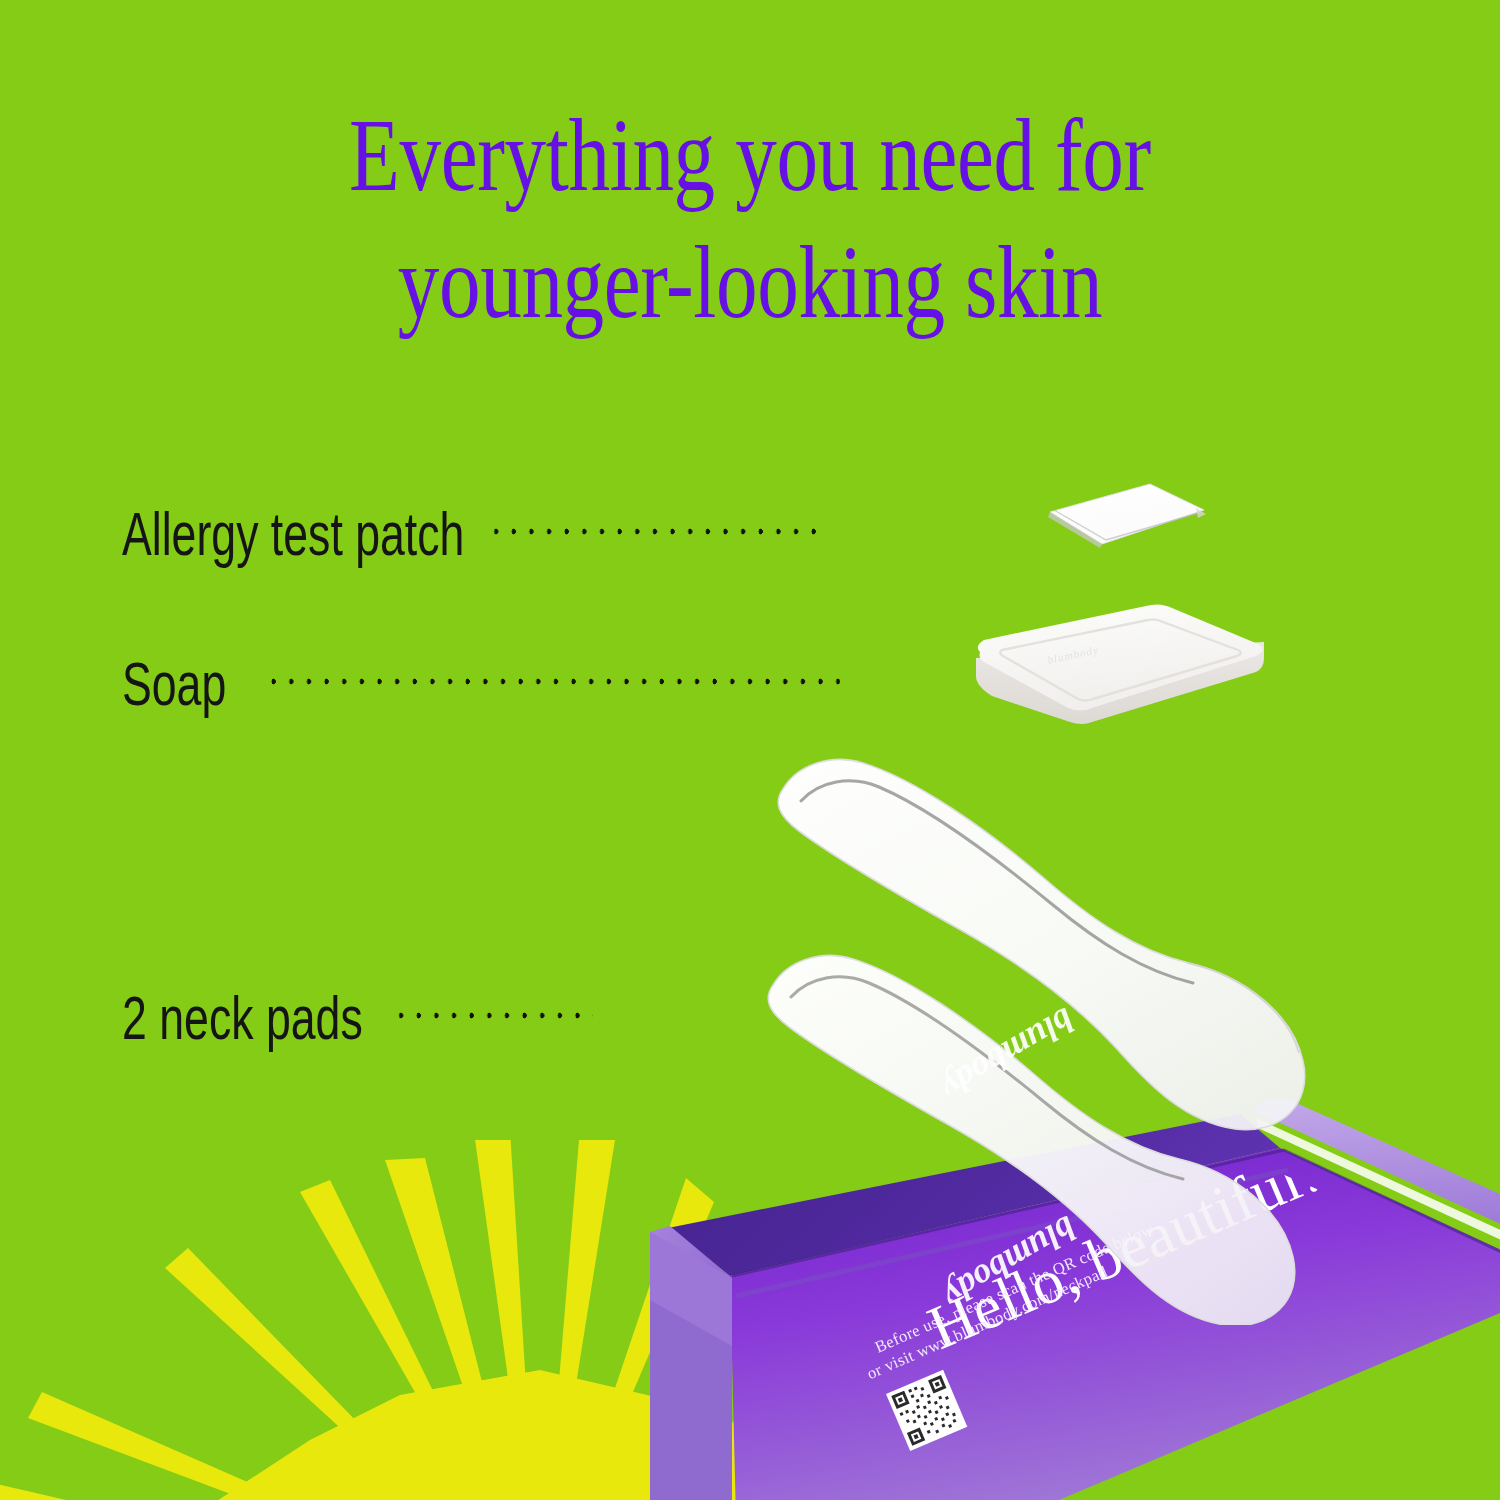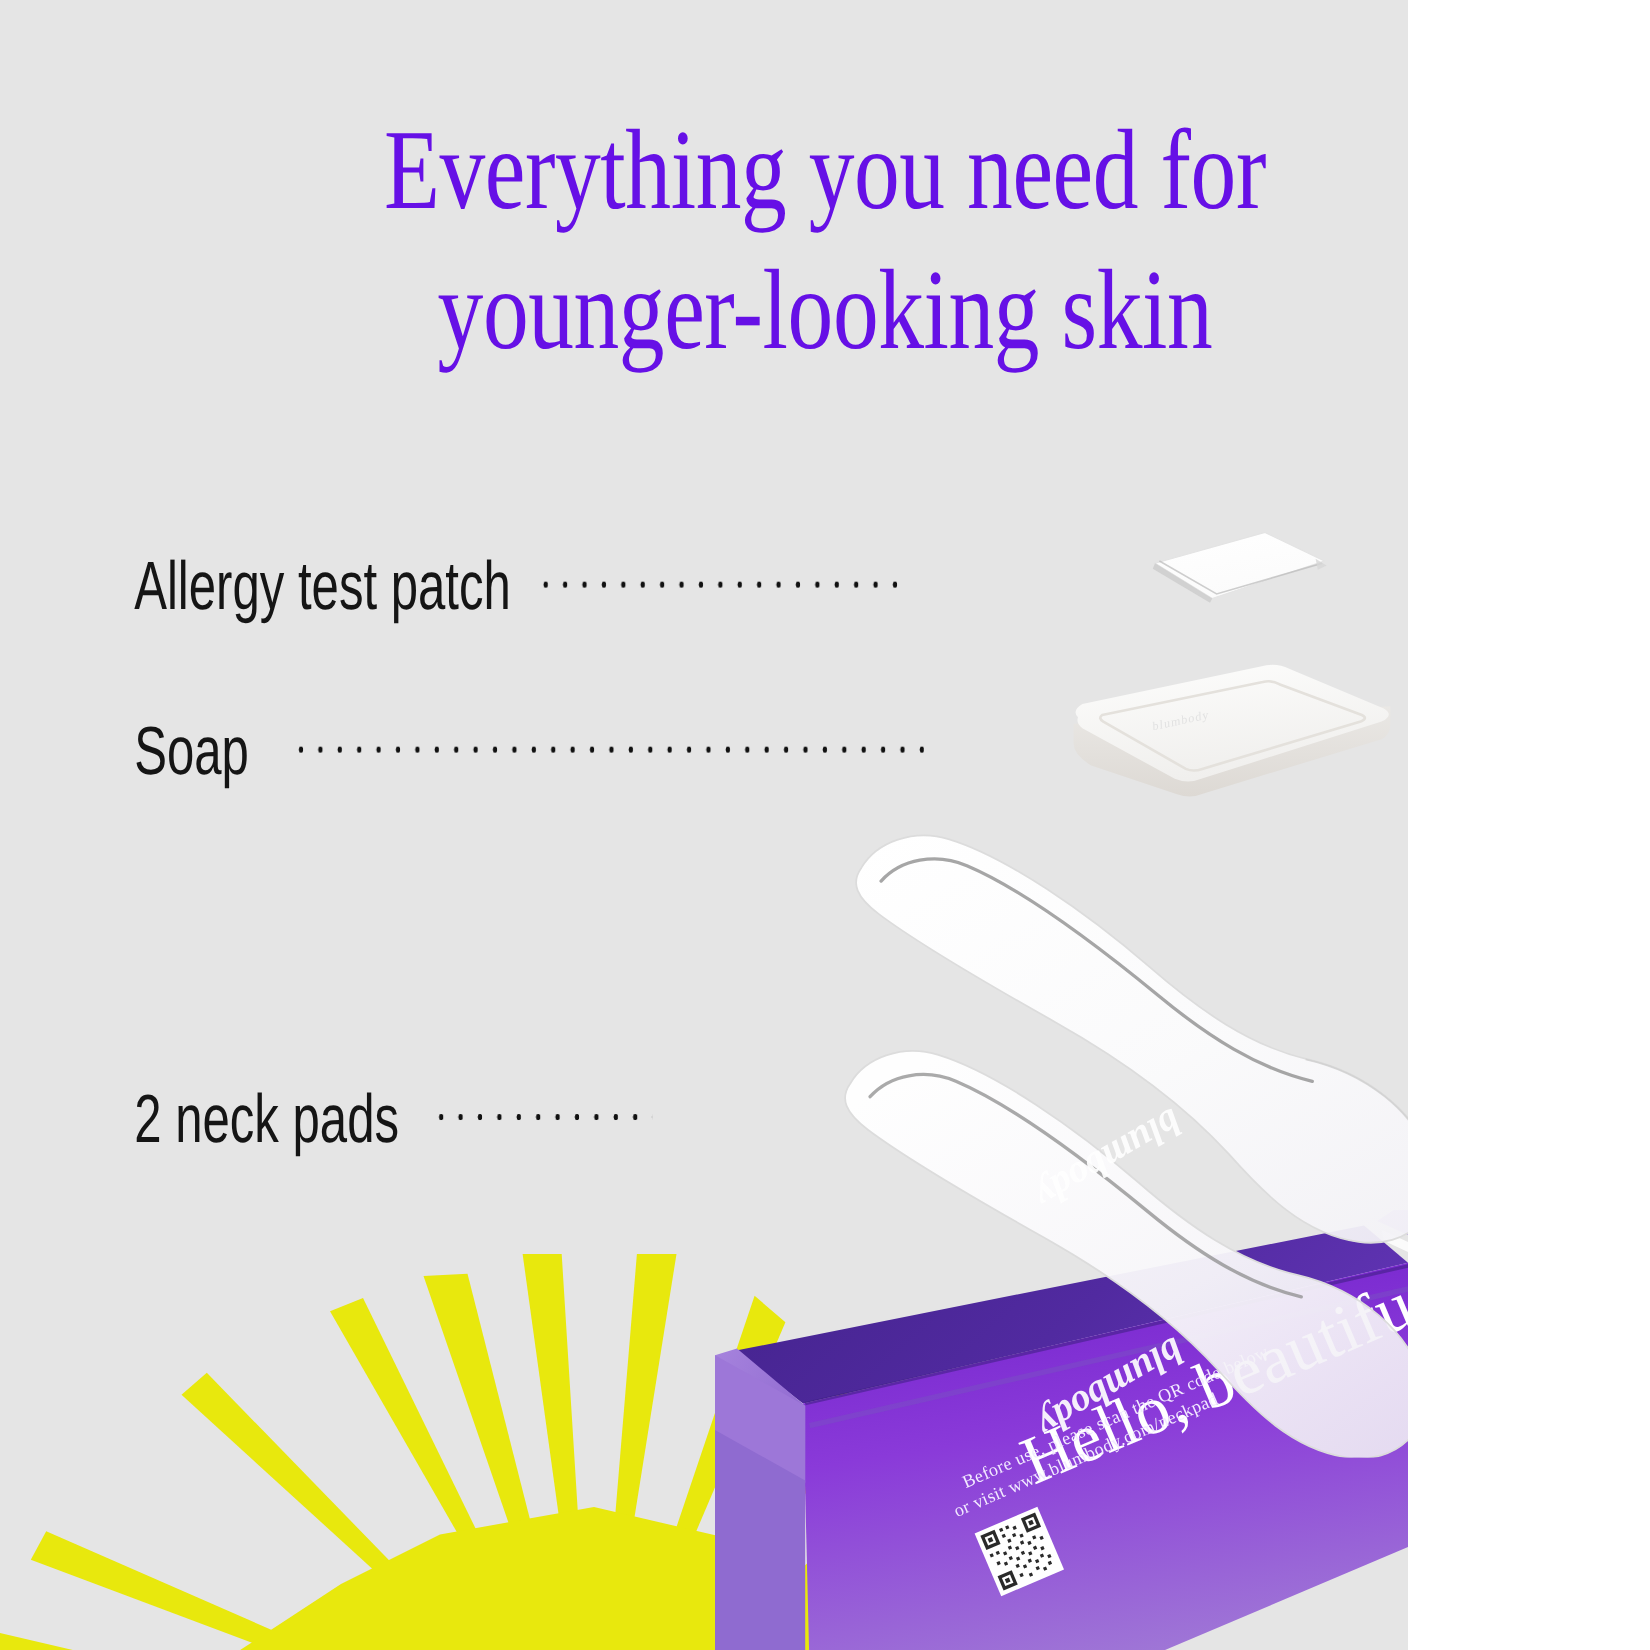--- a/index.html
+++ b/index.html
@@ -1,19 +1,19 @@
 <!DOCTYPE html>
 <html><head>
 <meta charset="utf-8">
 <style>
   html,body{margin:0;padding:0;background:#fff;}
   body{font-family:"Liberation Sans",sans-serif;}
   #stage{
-    position:relative;width:1280px;height:1500px;overflow:hidden;
-    background:#e5e5e5;
+    position:relative;width:1500px;height:1500px;overflow:hidden;
+    background:#84cc16;
   }
 
   
   .headline{
     position:absolute;left:0;top:92px;width:1500px;
     text-align:center;
     font-family:"Liberation Serif","DejaVu Serif",serif;
     color:#6610E6;
     font-size:104px;
     line-height:1.22;

